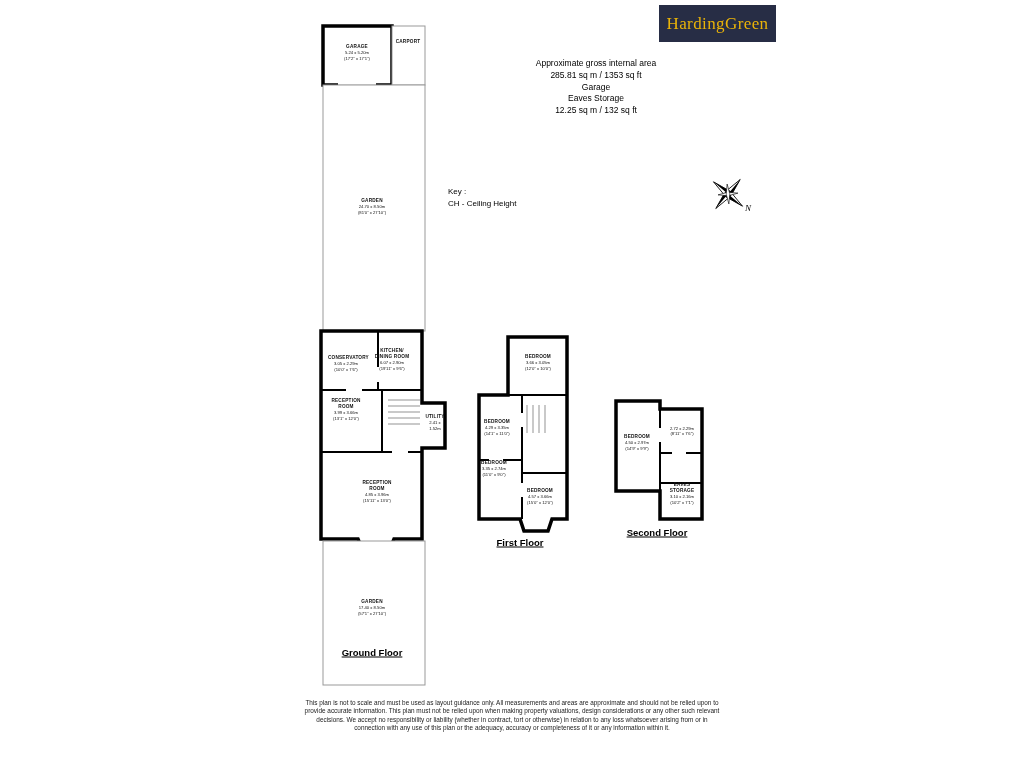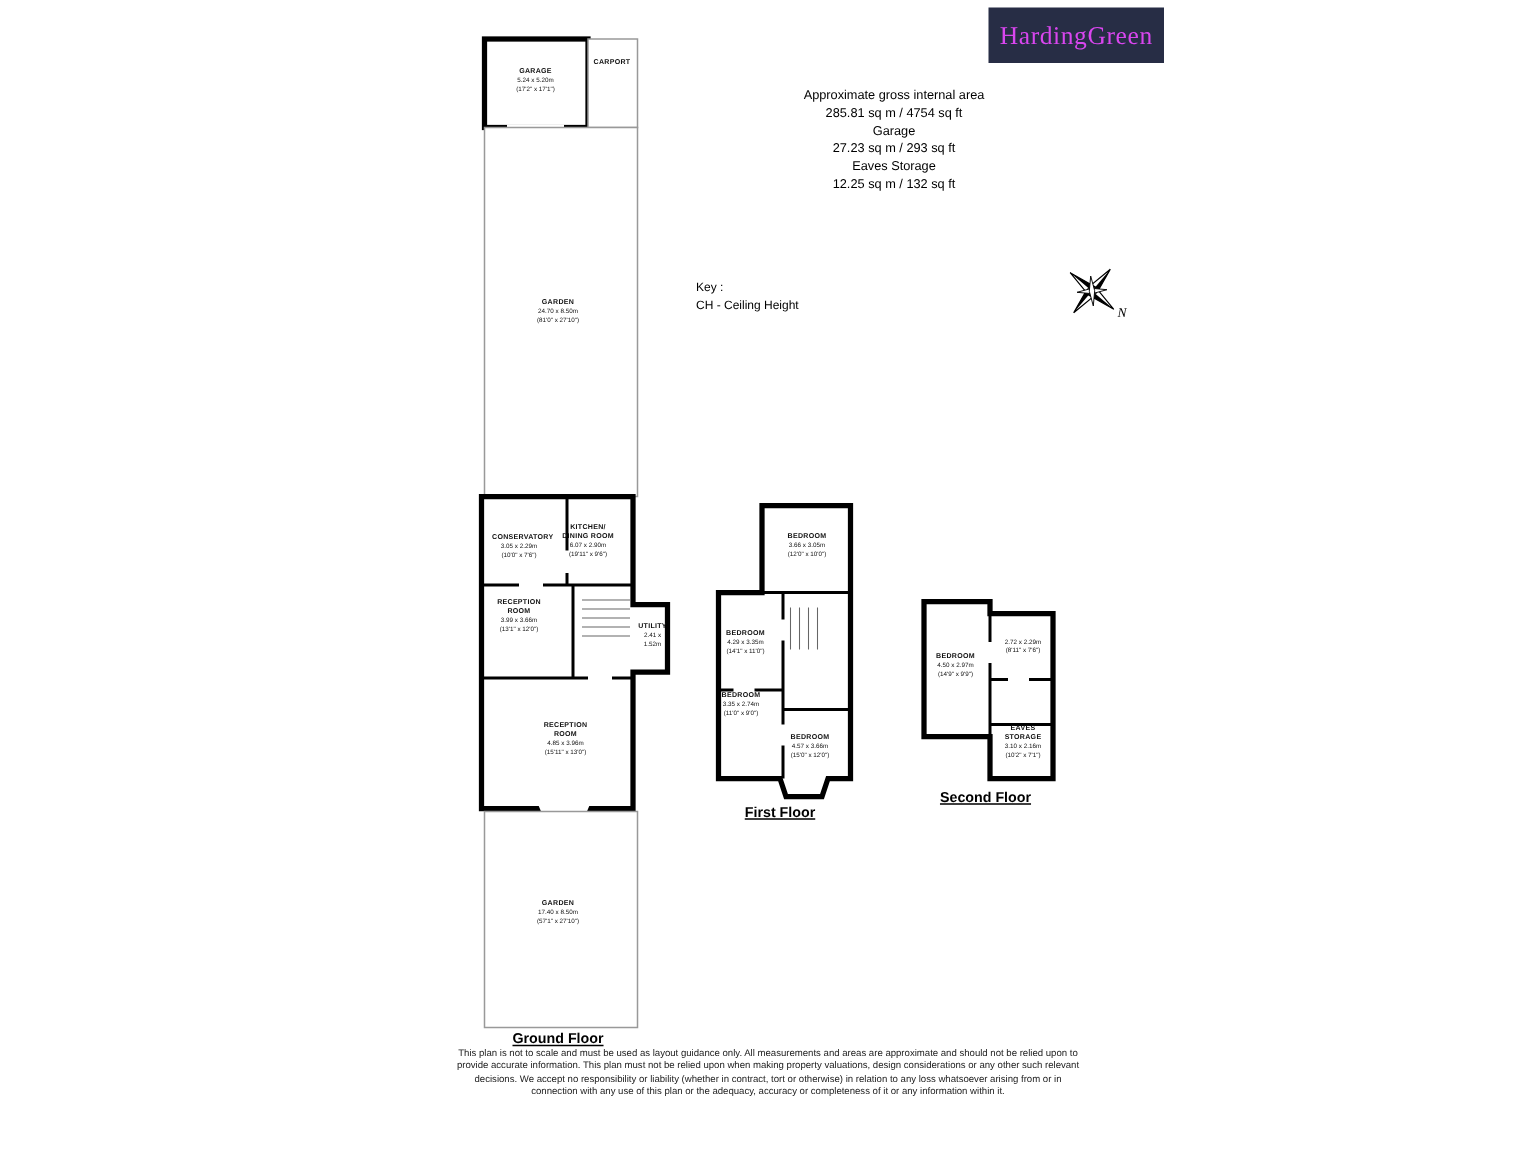--- a/index.html
+++ b/index.html
@@ -5,26 +5,26 @@
   html,body{margin:0;padding:0}
   body{
     width:1024px;height:768px;position:relative;background:#ffffff;
     font-family:"Liberation Sans",sans-serif;color:#000;overflow:hidden;
   }
   .logo{
     position:absolute;left:659px;top:5px;width:117px;height:37px;
     background:#272d45;display:flex;align-items:center;justify-content:center;
   }
   .logo span{
-    font-family:"Liberation Serif",serif;color:#d946ef;font-size:17px;letter-spacing:.4px;
+    font-family:"Liberation Serif",serif;color:#eab308;font-size:17px;letter-spacing:.4px;
   }
   .header{position:absolute;left:440px;top:58px;width:312px;text-align:center}
   .title{font-size:17px;font-weight:bold;margin-bottom:7px}
   .hline{font-size:8.5px;font-weight:normal;line-height:11.8px}
-  .key{position:absolute;left:464px;top:186px;font-size:8px;line-height:11.5px}
+  .key{position:absolute;left:448px;top:186px;font-size:8px;line-height:11.5px}
   .plan-svg{position:absolute}
   .room-label{
     position:absolute;transform:translate(-50%,-50%);text-align:center;width:44px;
     font-size:4.5px;line-height:1.3;color:#111;
   }
   .room-label .rname{display:block;font-weight:bold;font-size:4.7px;letter-spacing:.2px}
   .room-label .rdims{display:block;font-size:4.2px}
   .floor-label{
     position:absolute;transform:translate(-50%,-50%);
     font-size:9.5px;font-weight:bold;white-space:nowrap;text-decoration:underline;
@@ -37,23 +37,22 @@
 </style>
 </head>
 <body>
 
 <div class="logo">
   <span>HardingGreen</span>
 </div>
 
 <div class="header">
   <div class="hline">Approximate gross internal area</div>
-  <div class="hline">285.81 sq m / 4754 sq ft</div>
+  <div class="hline">285.81 sq m / 1353 sq ft</div>
   <div class="hline">Garage</div>
-  <div class="hline">27.23 sq m / 293 sq ft</div>
   <div class="hline">Eaves Storage</div>
   <div class="hline">12.25 sq m / 132 sq ft</div>
 </div>
 
 <div class="key">
   <div>Key :</div>
   <div>CH - Ceiling Height</div>
 </div>
 
 <svg class="plan-svg" style="left:702px;top:174px" width="56" height="46" viewBox="0 0 56 46">
@@ -202,17 +201,17 @@
 <div class="room-label" style="left:682px;top:431px;width:30px">
   <span class="rdims">2.72 x 2.29m</span>
   <span class="rdims">(8'11" x 7'6")</span>
 </div>
 <div class="room-label" style="left:682px;top:494px;width:34px">
   <span class="rname">EAVES STORAGE</span>
   <span class="rdims">3.10 x 2.16m</span>
   <span class="rdims">(10'2" x 7'1")</span>
 </div>
 
-<div class="floor-label" style="left:372px;top:693px">Ground Floor</div>
+<div class="floor-label" style="left:372px;top:652px">Ground Floor</div>
 <div class="floor-label" style="left:520px;top:542px">First Floor</div>
 <div class="floor-label" style="left:657px;top:532px">Second Floor</div>
 
 <div class="disclaimer">This plan is not to scale and must be used as layout guidance only. All measurements and areas are approximate and should not be relied upon to provide accurate information. This plan must not be relied upon when making property valuations, design considerations or any other such relevant decisions. We accept no responsibility or liability (whether in contract, tort or otherwise) in relation to any loss whatsoever arising from or in connection with any use of this plan or the adequacy, accuracy or completeness of it or any information within it.</div>
 
 </body></html>

